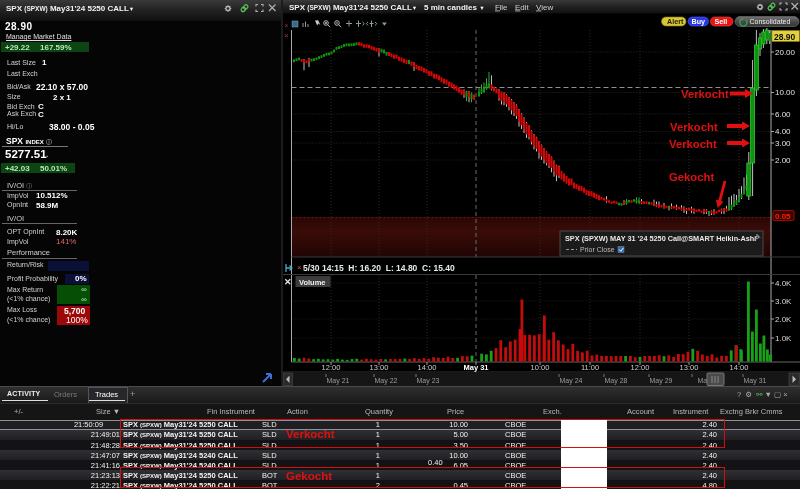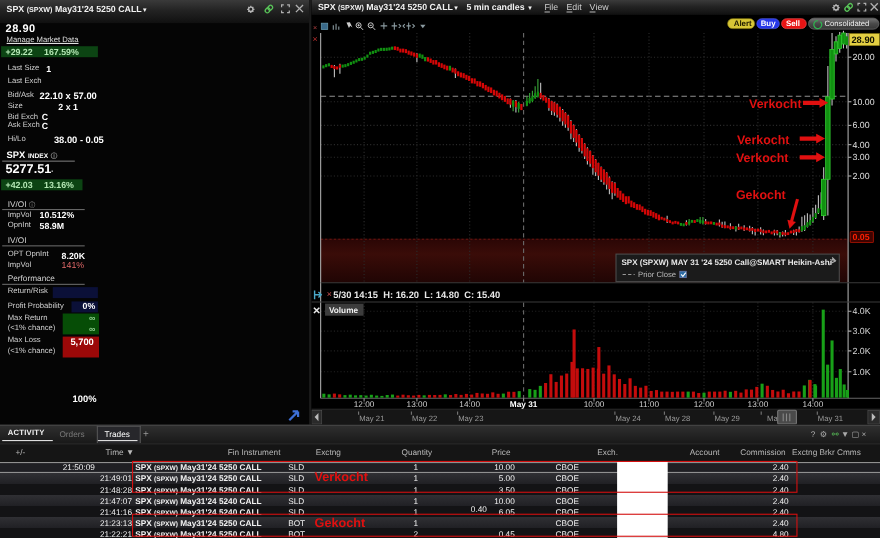--- a/index.html
+++ b/index.html
@@ -632,21 +632,21 @@
     <div style="position:absolute;left:38px;top:101.5px;font-size:8px;color:#fff;font-weight:bold;white-space:nowrap;">C</div>
     <div style="position:absolute;left:7px;top:110px;font-size:7px;color:#d2d2d2;font-weight:normal;white-space:nowrap;">Ask Exch</div>
     <div style="position:absolute;left:38px;top:109.5px;font-size:8px;color:#fff;font-weight:bold;white-space:nowrap;">C</div>
     <div style="position:absolute;left:7px;top:122.5px;font-size:7px;color:#d2d2d2;font-weight:normal;white-space:nowrap;">Hi/Lo</div>
     <div style="position:absolute;left:36px;top:121.5px;font-size:8.5px;color:#fff;font-weight:bold;white-space:nowrap;margin-left:13px;">38.00 - 0.05</div>
     <div style="position:absolute;left:6px;top:135.5px;font-size:8.5px;color:#fff;font-weight:bold;white-space:nowrap;">SPX <span style="font-size:6px">INDEX</span> <span style="font-size:6px;color:#999">ⓘ</span></div>
     <div style="position:absolute;left:2px;top:146px;width:66px;height:1px;background:#777"></div>
     <div style="position:absolute;left:5px;top:148px;font-size:11.5px;color:#fff;font-weight:bold;white-space:nowrap;">5277.51<span style="font-size:5px;color:#aaa">▪</span></div>
     <div style="position:absolute;left:1px;top:163px;width:74px;height:9.5px;background:#0c4413"></div>
     <div style="position:absolute;left:5px;top:163.5px;font-size:8px;color:#b5e8b5;font-weight:bold;white-space:nowrap;">+42.03</div>
-    <div style="position:absolute;left:40px;top:163.5px;font-size:8px;color:#b5e8b5;font-weight:bold;white-space:nowrap;">13.16%</div>
+    <div style="position:absolute;left:40px;top:163.5px;font-size:8px;color:#b5e8b5;font-weight:bold;white-space:nowrap;">50.01%</div>
     <div style="position:absolute;left:7px;top:180.5px;font-size:7.5px;color:#d2d2d2;font-weight:normal;white-space:nowrap;">IV/OI <span style="font-size:6px;color:#999">ⓘ</span></div>
     <div style="position:absolute;left:2px;top:190px;width:75px;height:1px;background:#666"></div>
     <div style="position:absolute;left:7px;top:191.5px;font-size:7px;color:#d2d2d2;font-weight:normal;white-space:nowrap;">ImpVol</div>
     <div style="position:absolute;left:36px;top:191px;font-size:8px;color:#fff;font-weight:bold;white-space:nowrap;">10.512%</div>
     <div style="position:absolute;left:7px;top:201px;font-size:7px;color:#d2d2d2;font-weight:normal;white-space:nowrap;">OpnInt</div>
     <div style="position:absolute;left:36px;top:200.5px;font-size:8px;color:#fff;font-weight:bold;white-space:nowrap;">58.9M</div>
     <div style="position:absolute;left:7px;top:214px;font-size:7.5px;color:#d2d2d2;font-weight:normal;white-space:nowrap;">IV/OI</div>
     <div style="position:absolute;left:2px;top:223px;width:75px;height:1px;background:#666"></div>
     <div style="position:absolute;left:7px;top:228px;font-size:7px;color:#d2d2d2;font-weight:normal;white-space:nowrap;">OPT OpnInt</div>
     <div style="position:absolute;left:56px;top:227.5px;font-size:8px;color:#fff;font-weight:bold;white-space:nowrap;">8.20K</div>
@@ -661,48 +661,48 @@
     <div style="position:absolute;left:75px;top:274px;font-size:8px;color:#fff;font-weight:bold;white-space:nowrap;">0%</div>
     <div style="position:absolute;left:57px;top:284.5px;width:33px;height:19.5px;background:#064d06"></div>
     <div style="position:absolute;left:7px;top:285.5px;font-size:7px;color:#d2d2d2;font-weight:normal;white-space:nowrap;">Max Return</div>
     <div style="position:absolute;left:7px;top:295px;font-size:7px;color:#d2d2d2;font-weight:normal;white-space:nowrap;">(&lt;1% chance)</div>
     <div style="position:absolute;left:81px;top:285px;font-size:8px;color:#8ed08e;font-weight:bold;white-space:nowrap;">∞</div>
     <div style="position:absolute;left:81px;top:294.5px;font-size:8px;color:#8ed08e;font-weight:bold;white-space:nowrap;">∞</div>
     <div style="position:absolute;left:57px;top:305.5px;width:33px;height:19.5px;background:#9c0808"></div>
     <div style="position:absolute;left:7px;top:306px;font-size:7px;color:#d2d2d2;font-weight:normal;white-space:nowrap;">Max Loss</div>
     <div style="position:absolute;left:7px;top:315.5px;font-size:7px;color:#d2d2d2;font-weight:normal;white-space:nowrap;">(&lt;1% chance)</div>
     <div style="position:absolute;left:64px;top:305.5px;font-size:8.5px;color:#fff;font-weight:bold;white-space:nowrap;">5,700</div>
-    <div style="position:absolute;left:66px;top:315px;font-size:8.5px;color:#fff;font-weight:bold;white-space:nowrap;margin-top:42px;">100%</div>
+    <div style="position:absolute;left:66px;top:315px;font-size:8.5px;color:#fff;font-weight:normal;white-space:nowrap;">100%</div>
     <svg width="14" height="14" viewBox="0 0 14 14" style="position:absolute;left:261px;top:370px">
       <path d="M 2 12 L 10 4 M 10 4 h -5 M 10 4 v 5" stroke="#3d6fd6" stroke-width="2" fill="none"></path>
     </svg>
 <div id="divider"></div>
 <div style="position:absolute;left:0;top:386px;width:800px;height:1.5px;background:#4a4a4a"></div>
     <div style="position:absolute;left:0;top:387px;width:800px;height:16px;background:linear-gradient(#2f2f2f,#191919)"></div>
     <div style="position:absolute;left:7px;top:390px;font-size:7px;font-weight:bold;color:#eee;letter-spacing:0.2px">ACTIVITY</div>
     <div style="position:absolute;left:2px;top:400px;width:46px;height:1px;background:#ddd"></div>
     <div style="position:absolute;left:54px;top:390px;font-size:7.5px;color:#7a7a7a">Orders</div>
     <div style="position:absolute;left:88px;top:387px;width:38px;height:15px;background:#27272b;border:1px solid #555;border-bottom:none"></div>
     <div style="position:absolute;left:95px;top:390px;font-size:7.5px;color:#fff">Trades</div>
     <div style="position:absolute;left:89px;top:400px;width:36px;height:1px;background:#ddd"></div>
     <div style="position:absolute;left:130px;top:389px;font-size:9px;color:#999">+</div>
     <div style="position:absolute;left:737px;top:390px;font-size:7.5px;color:#aaa">?&nbsp;&nbsp;⚙&nbsp;&nbsp;<span style="color:#59c459">⚯</span>&nbsp;▼&nbsp;▢&nbsp;×</div>
     <div style="position:absolute;left:0;top:403px;width:800px;height:16.5px;background:#151515;border-top:1px solid #2c2c2c"></div>
     <div style="position:absolute;left:14px;top:407px;font-size:7.5px;color:#b8b8b8;white-space:nowrap">+/-</div>
-    <div style="position:absolute;left:96px;top:407px;font-size:7.5px;color:#b8b8b8;white-space:nowrap">Time ▼</div>
+    <div style="position:absolute;left:96px;top:407px;font-size:7.5px;color:#b8b8b8;white-space:nowrap">Size ▼</div>
     <div style="position:absolute;left:207px;top:407px;font-size:7.5px;color:#b8b8b8;white-space:nowrap">Fin Instrument</div>
-    <div style="position:absolute;left:287px;top:407px;font-size:7.5px;color:#b8b8b8;white-space:nowrap">Exctng</div>
+    <div style="position:absolute;left:287px;top:407px;font-size:7.5px;color:#b8b8b8;white-space:nowrap">Action</div>
     <div style="position:absolute;left:365px;top:407px;font-size:7.5px;color:#b8b8b8;white-space:nowrap">Quantity</div>
     <div style="position:absolute;left:447px;top:407px;font-size:7.5px;color:#b8b8b8;white-space:nowrap">Price</div>
     <div style="position:absolute;left:543px;top:407px;font-size:7.5px;color:#b8b8b8;white-space:nowrap">Exch.</div>
     <div style="position:absolute;left:627px;top:407px;font-size:7.5px;color:#b8b8b8;white-space:nowrap">Account</div>
-    <div style="position:absolute;left:673px;top:407px;font-size:7.5px;color:#b8b8b8;white-space:nowrap">Commission</div>
+    <div style="position:absolute;left:673px;top:407px;font-size:7.5px;color:#b8b8b8;white-space:nowrap">Instrument</div>
     <div style="position:absolute;left:720px;top:407px;font-size:7.5px;color:#b8b8b8;white-space:nowrap">Exctng Brkr Cmms</div>
     <div style="position:absolute;left:0;top:419.8px;width:800px;height:8.1px;background:#1f1f23;border-top:1px solid #909090;border-bottom:1px solid #909090;"></div>
-    <div style="position:absolute;top:420.3px;height:16px;line-height:10.1px;font-size:7.5px;color:#f2f2f2;left:57px;width:63px;text-align:left">21:50:09</div>
+    <div style="position:absolute;top:420.3px;height:16px;line-height:10.1px;font-size:7.5px;color:#f2f2f2;left:57px;width:63px;text-align:center">21:50:09</div>
     <div style="position:absolute;top:420.3px;height:10.1px;line-height:10.1px;font-size:7.5px;color:#f2f2f2;left:123px;font-weight:bold;white-space:nowrap">SPX <span style="font-size:6px">(SPXW)</span> May31'24 5250 CALL</div>
     <div style="position:absolute;top:420.3px;height:10.1px;line-height:10.1px;font-size:7.5px;color:#f2f2f2;left:262px">SLD</div>
     <div style="position:absolute;top:420.3px;height:10.1px;line-height:10.1px;font-size:7.5px;color:#f2f2f2;left:340px;width:40px;text-align:right">1</div>
     <div style="position:absolute;top:420.3px;height:10.1px;line-height:10.1px;font-size:7.5px;color:#f2f2f2;left:428px;width:40px;text-align:right">10.00</div>
     <div style="position:absolute;top:420.3px;height:10.1px;line-height:10.1px;font-size:7.5px;color:#f2f2f2;left:505px">CBOE</div>
     <div style="position:absolute;top:420.3px;height:10.1px;line-height:10.1px;font-size:7.5px;color:#f2f2f2;left:677px;width:40px;text-align:right">2.40</div>
     <div style="position:absolute;left:0;top:429.90000000000003px;width:800px;height:10.1px;background:linear-gradient(#303034,#202024);"></div>
     <div style="position:absolute;top:430.40000000000003px;height:10.1px;line-height:10.1px;font-size:7.5px;color:#f2f2f2;left:57px;width:63px;text-align:right">21:49:01</div>
     <div style="position:absolute;top:430.40000000000003px;height:10.1px;line-height:10.1px;font-size:7.5px;color:#f2f2f2;left:123px;font-weight:bold;white-space:nowrap">SPX <span style="font-size:6px">(SPXW)</span> May31'24 5250 CALL</div>
     <div style="position:absolute;top:430.40000000000003px;height:10.1px;line-height:10.1px;font-size:7.5px;color:#f2f2f2;left:262px">SLD</div>

